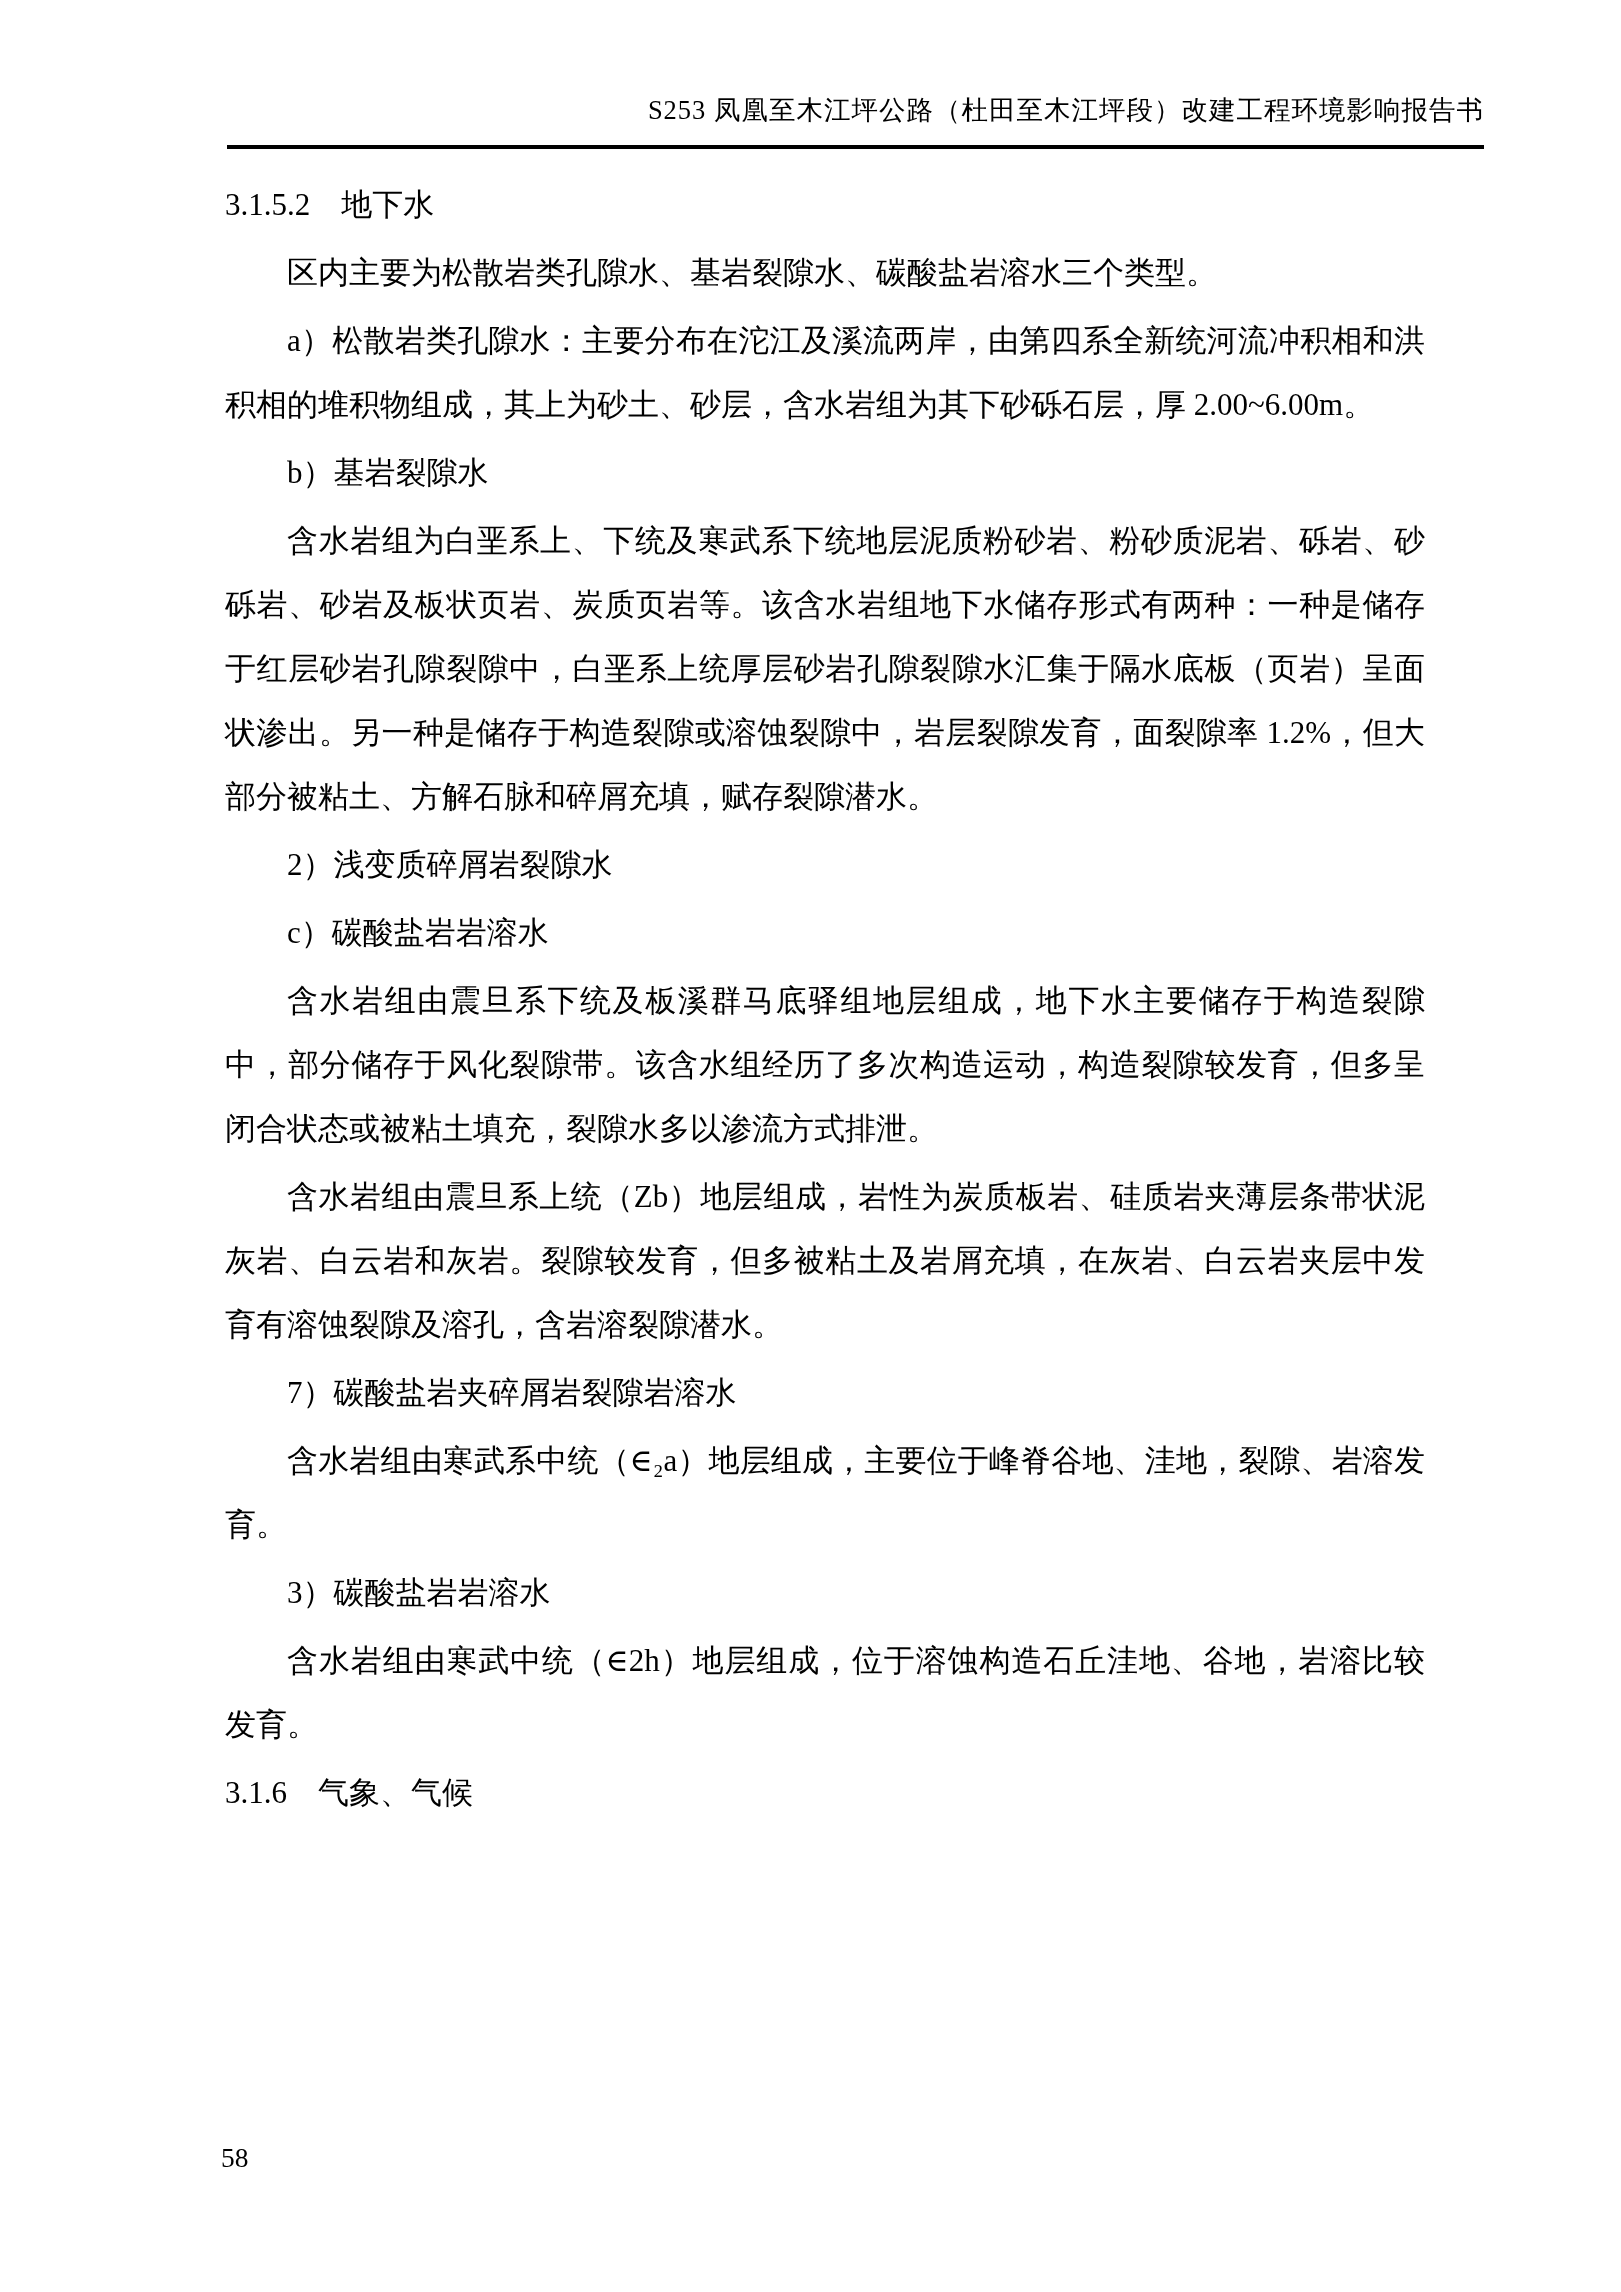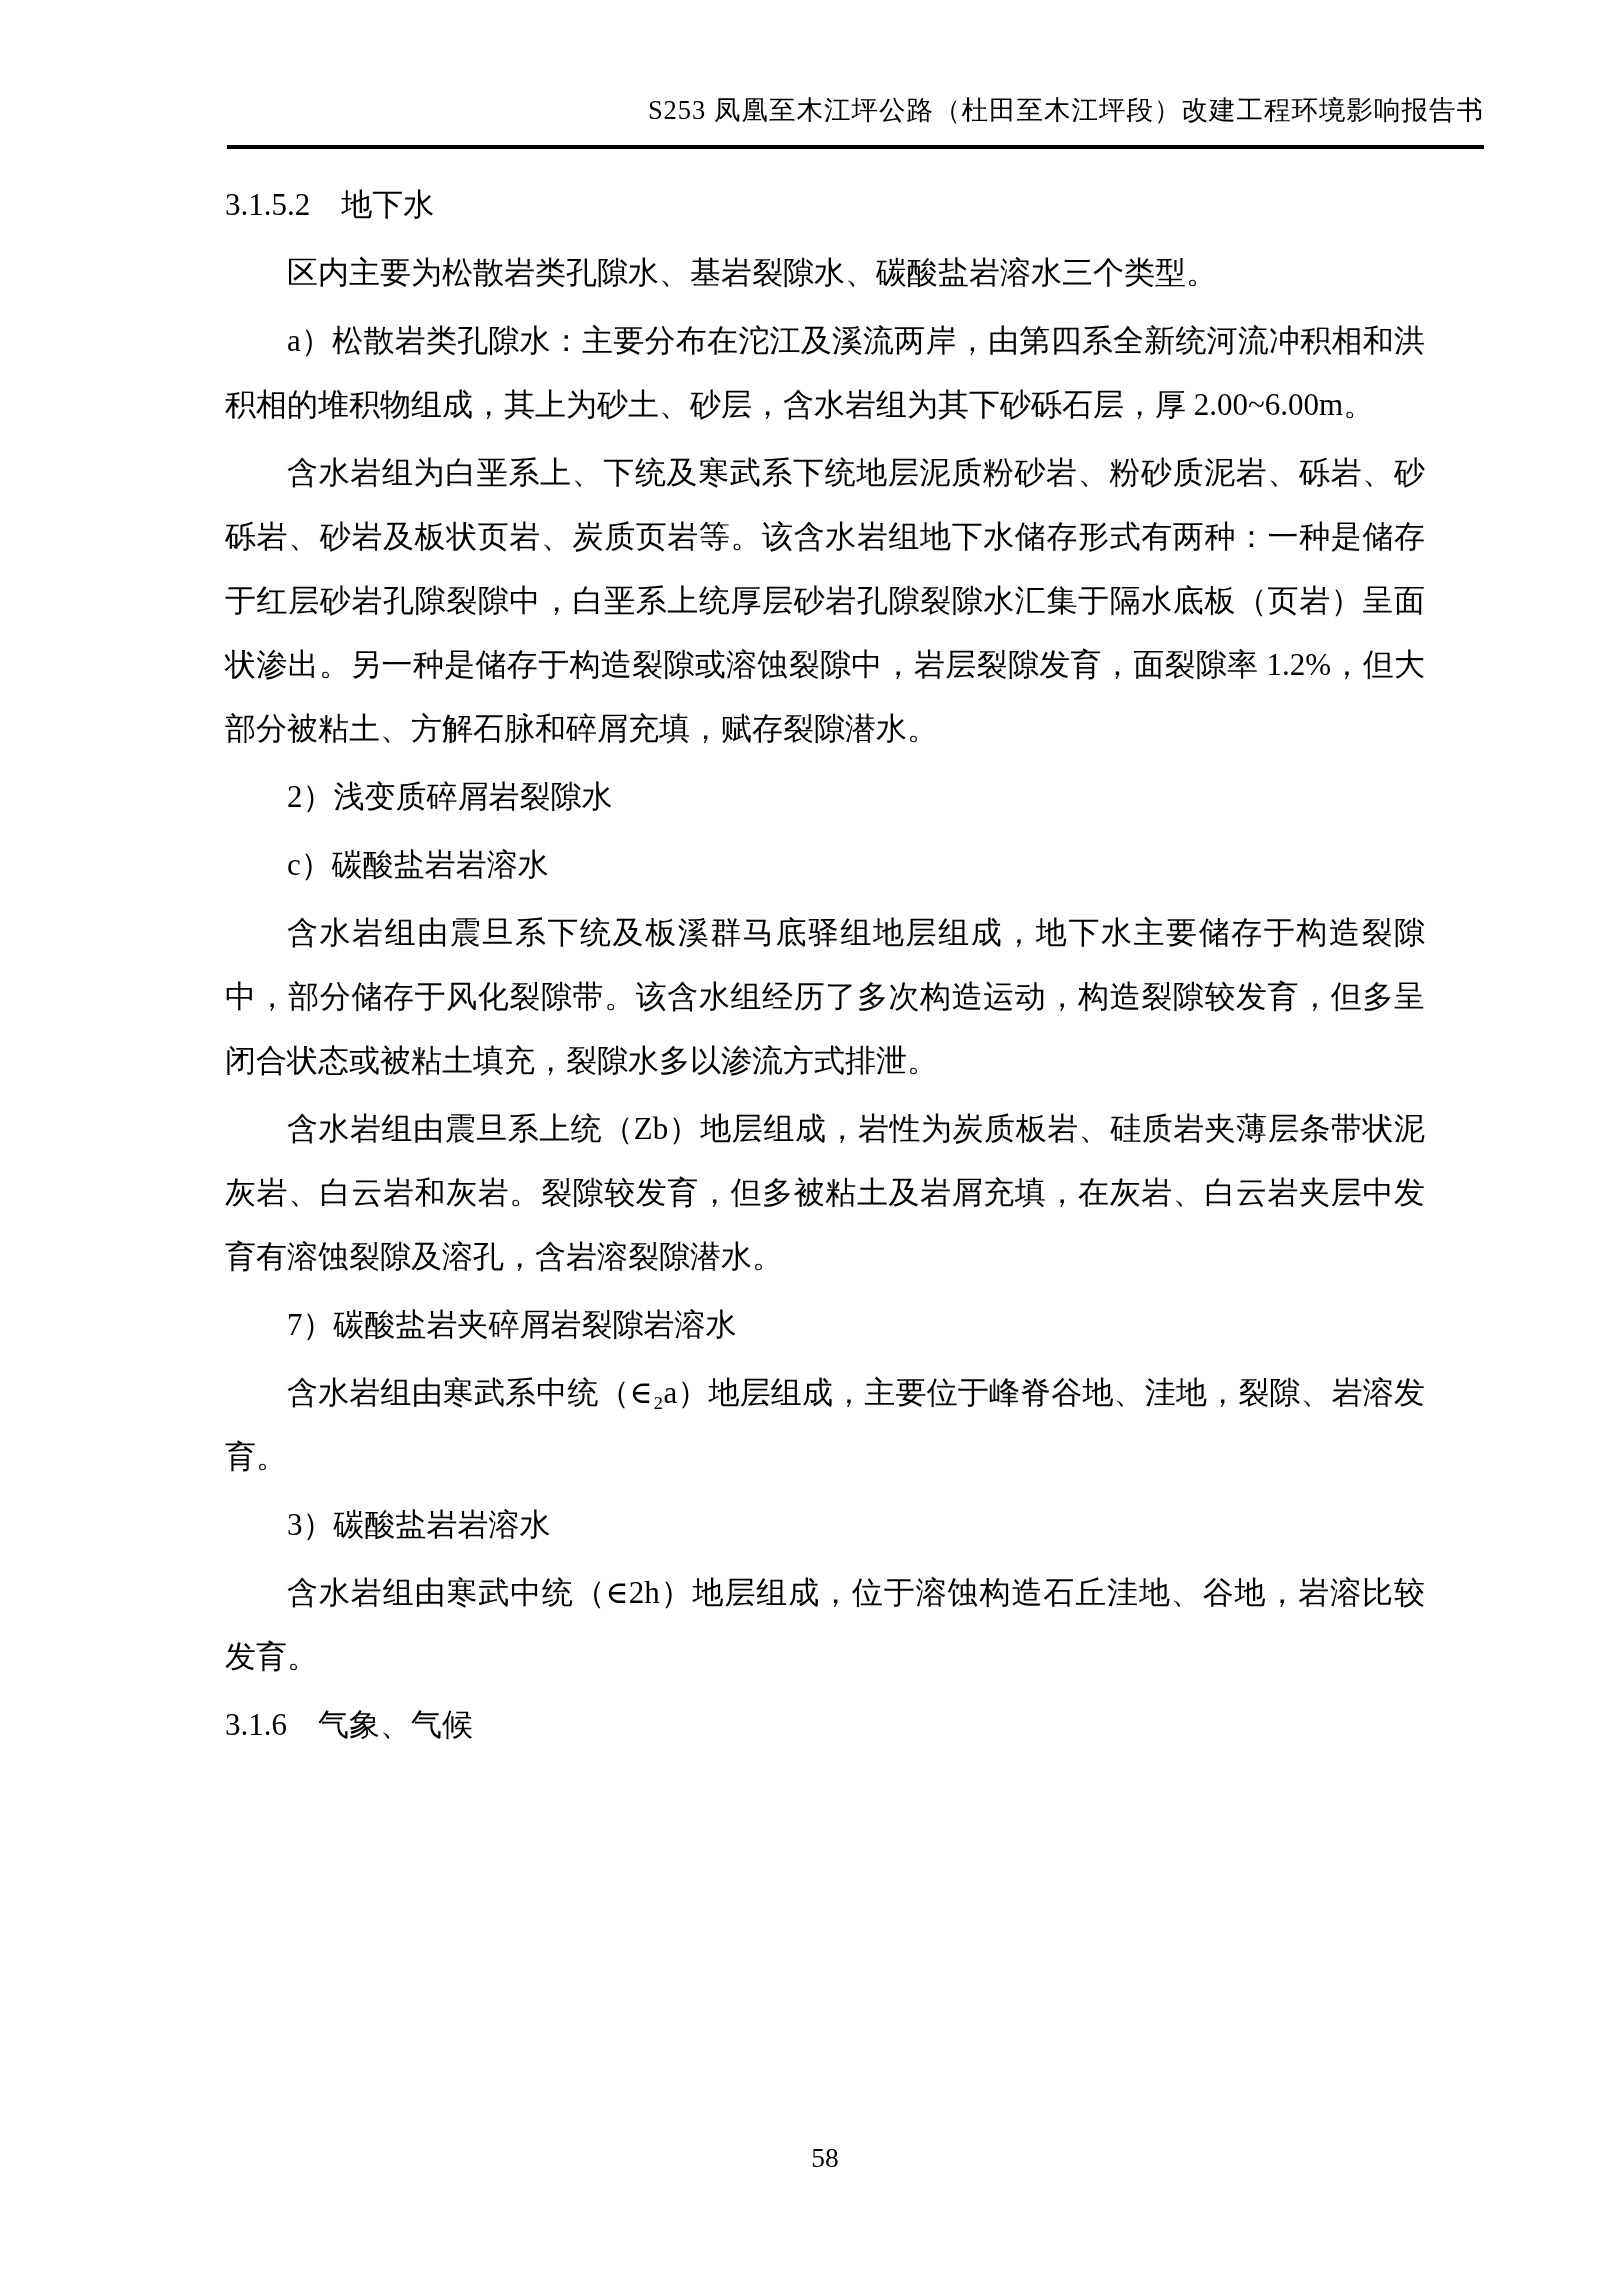--- a/index.html
+++ b/index.html
@@ -54,39 +54,39 @@
   }
   .doc-body p.heading {
     text-indent: 0;
     white-space: pre-wrap;
   }
   .page-footer {
     position: absolute;
     top: 2143px;
     left: 221px;
     right: 192px;
-    text-align: center;
     font-size: 27.4px;
     line-height: 31px;
   }
 </style>
 </head>
 <body>
 
 <div class="page">
 
   <div class="page-header">
     <div class="header-title">S253 凤凰至木江坪公路（杜田至木江坪段）改建工程环境影响报告书</div>
     <div class="header-rule"></div>
   </div>
 
   <div class="doc-body">
     <p class="heading">3.1.5.2　地下水</p>
     <p>区内主要为松散岩类孔隙水、基岩裂隙水、碳酸盐岩溶水三个类型。</p>
     <p>a）松散岩类孔隙水：主要分布在沱江及溪流两岸，由第四系全新统河流冲积相和洪积相的堆积物组成，其上为砂土、砂层，含水岩组为其下砂砾石层，厚 2.00~6.00m。</p>
+    <p>b）基岩裂隙水</p>
     <p>含水岩组为白垩系上、下统及寒武系下统地层泥质粉砂岩、粉砂质泥岩、砾岩、砂砾岩、砂岩及板状页岩、炭质页岩等。该含水岩组地下水储存形式有两种：一种是储存于红层砂岩孔隙裂隙中，白垩系上统厚层砂岩孔隙裂隙水汇集于隔水底板（页岩）呈面状渗出。另一种是储存于构造裂隙或溶蚀裂隙中，岩层裂隙发育，面裂隙率 1.2%，但大部分被粘土、方解石脉和碎屑充填，赋存裂隙潜水。</p>
     <p>2）浅变质碎屑岩裂隙水</p>
     <p>c）碳酸盐岩岩溶水</p>
     <p>含水岩组由震旦系下统及板溪群马底驿组地层组成，地下水主要储存于构造裂隙中，部分储存于风化裂隙带。该含水组经历了多次构造运动，构造裂隙较发育，但多呈闭合状态或被粘土填充，裂隙水多以渗流方式排泄。</p>
     <p>含水岩组由震旦系上统（Zb）地层组成，岩性为炭质板岩、硅质岩夹薄层条带状泥灰岩、白云岩和灰岩。裂隙较发育，但多被粘土及岩屑充填，在灰岩、白云岩夹层中发育有溶蚀裂隙及溶孔，含岩溶裂隙潜水。</p>
     <p>7）碳酸盐岩夹碎屑岩裂隙岩溶水</p>
     <p>含水岩组由寒武系中统（∈₂a）地层组成，主要位于峰脊谷地、洼地，裂隙、岩溶发育。</p>
     <p>3）碳酸盐岩岩溶水</p>
     <p>含水岩组由寒武中统（∈2h）地层组成，位于溶蚀构造石丘洼地、谷地，岩溶比较发育。</p>
     <p class="heading">3.1.6　气象、气候</p>

